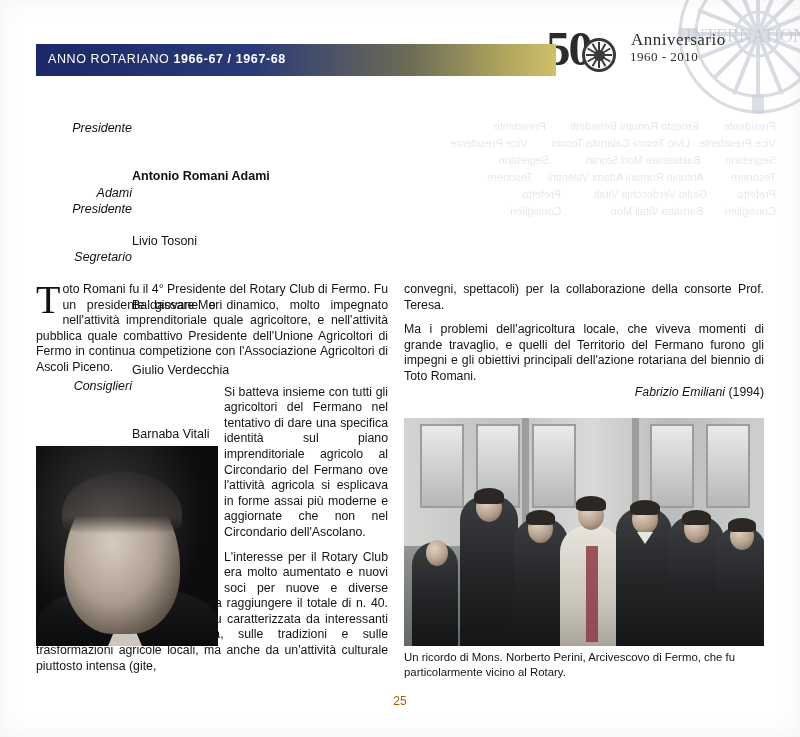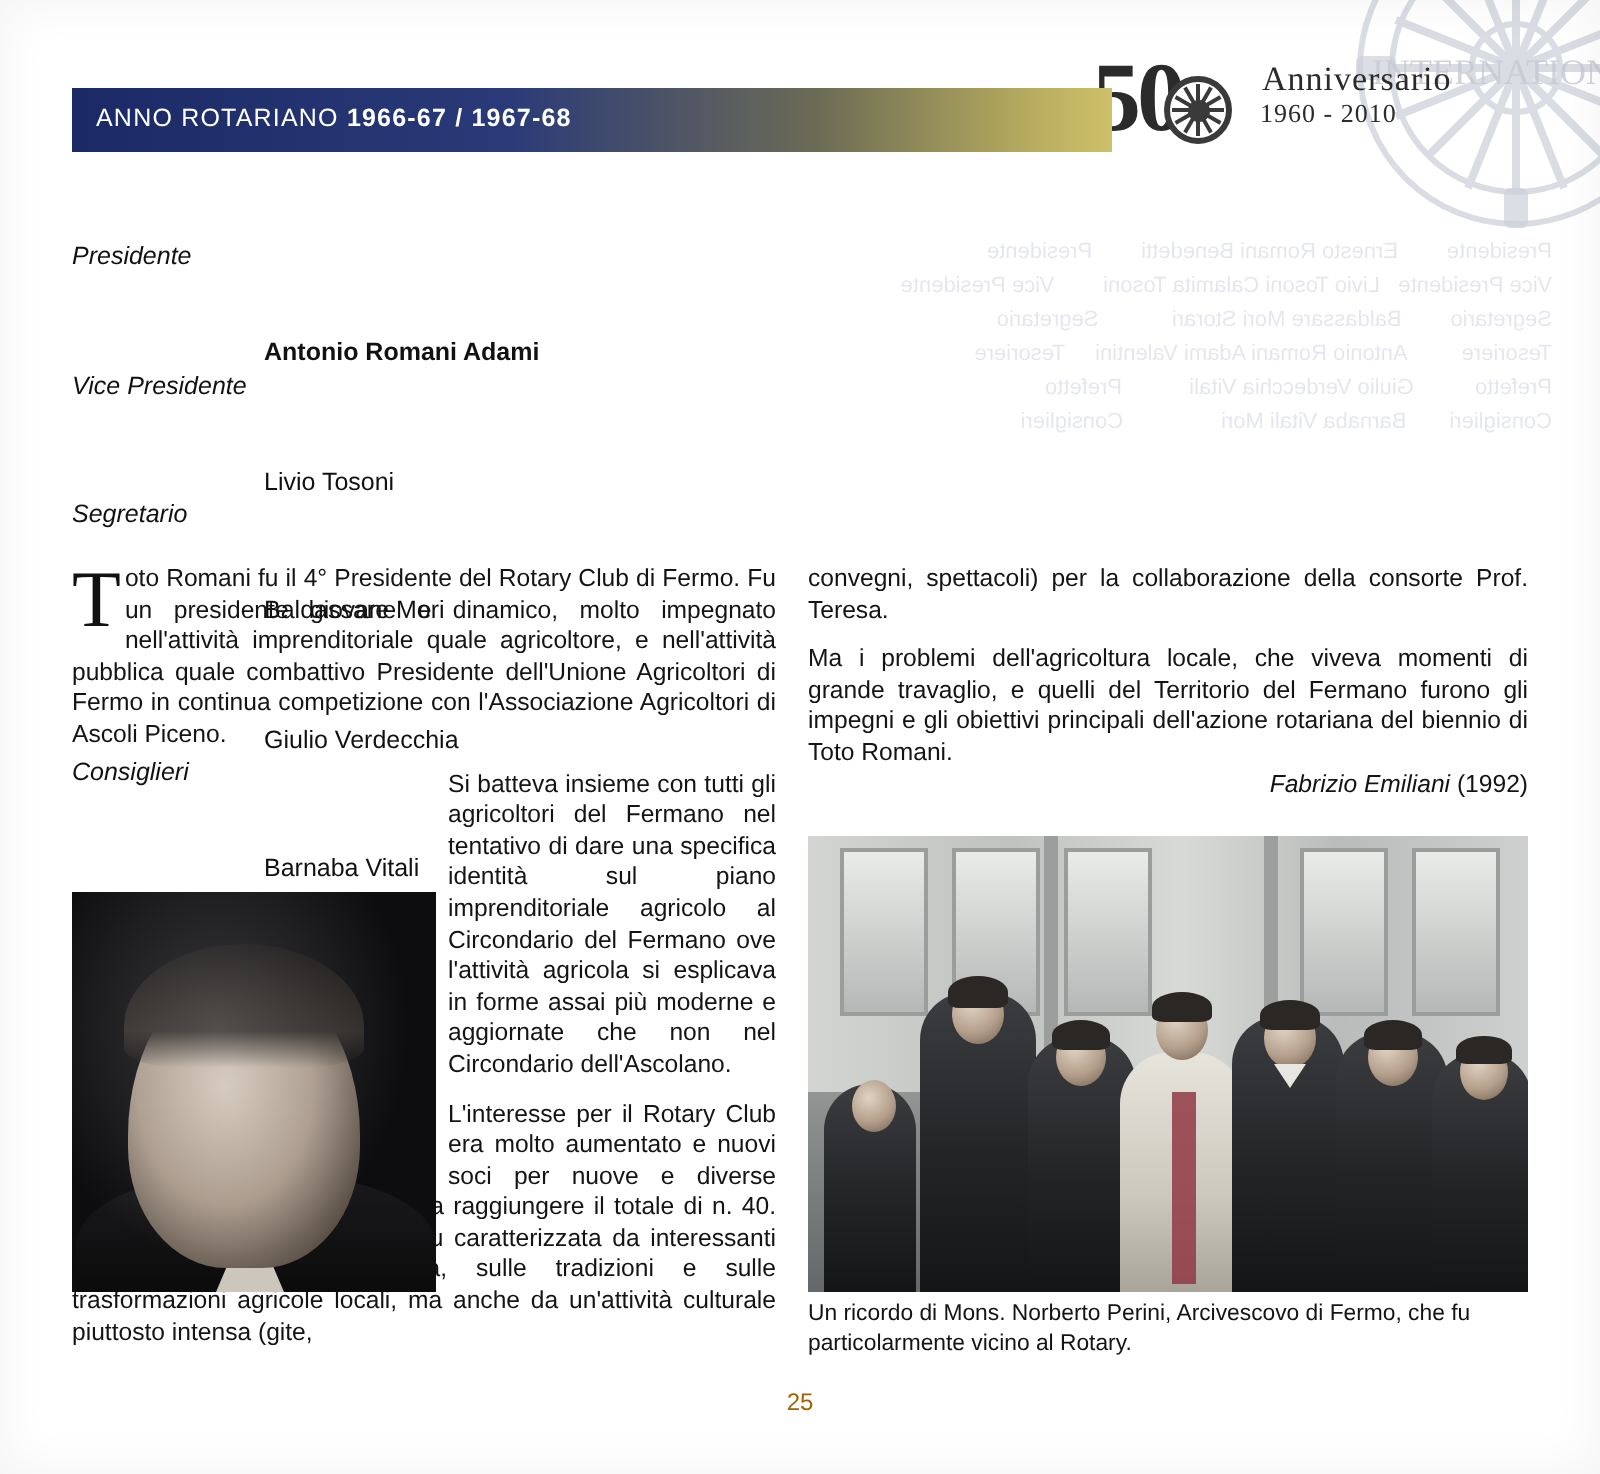--- a/index.html
+++ b/index.html
@@ -134,20 +134,21 @@
   #officers {
     position: absolute;
     left: 36px;
     top: 120px;
     width: 330px;
     font-size: 12.5px;
   }
   .officer-row {
     display: flex;
     line-height: 16.6px;
+    text-align: right;
   }
   .officer-role {
     width: 96px;
     font-style: italic;
     color: #111;
   }
   .officer-name {
     color: #111;
     margin-top: 48px;
   }
@@ -407,21 +408,21 @@
 Tesoriere         Antonio Romani Adami Valentini     Tesoriere
 Prefetto          Giulio Verdecchia Vitali           Prefetto
 Consiglieri       Barnaba Vitali Mori                Consiglieri</div>
 
   <div id="officers">
     <div class="officer-row">
       <div class="officer-role">Presidente</div>
       <div class="officer-name bold">Antonio Romani Adami</div>
     </div>
     <div class="officer-row">
-      <div class="officer-role">Vice Presidente</div>
+      <div class="officer-role">Adami Presidente</div>
       <div class="officer-name">Livio Tosoni</div>
     </div>
     <div class="officer-row">
       <div class="officer-role">Segretario</div>
       <div class="officer-name">Baldassare Mori</div>
     </div>
     <div class="officer-row cont">
       <div class="officer-role"></div>
       <div class="officer-name">Giulio Verdecchia</div>
     </div>
@@ -437,21 +438,21 @@
     <p class="para"><span>L'interesse per il Rotary Club era molto aumentato e nuovi soci per nuove e diverse categorie erano stati iscritti fino a raggiungere il totale di n. 40. La presidenza di Toto Romani fu caratterizzata da interessanti dibattiti sulla politica agraria, sulle tradizioni e sulle trasformazioni agricole locali, ma anche da un'attività culturale piuttosto intensa (gite,</span></p>
   </div>
 
   <div class="col" id="col-right">
     <p class="para"><span>convegni, spettacoli) per la collaborazione della consorte Prof. Teresa.</span></p>
     <p class="para"><span>Ma i problemi dell'agricoltura locale, che viveva momenti di grande travaglio, e quelli del Territorio del Fermano furono gli impegni e gli obiettivi principali dell'azione rotariana del biennio di Toto Romani.</span></p>
   </div>
 
   <div id="credit">
     <span class="nm">Fabrizio Emiliani</span>
-    <span>(1992)</span>
+    <span>(1994)</span>
   </div>
 
   <div id="photo-left">
     <div class="pl-suit"></div>
     <div class="pl-shirt"></div>
     <div class="pl-face"></div>
     <div class="pl-hair"></div>
     <div class="pl-glow"></div>
   </div>
 

